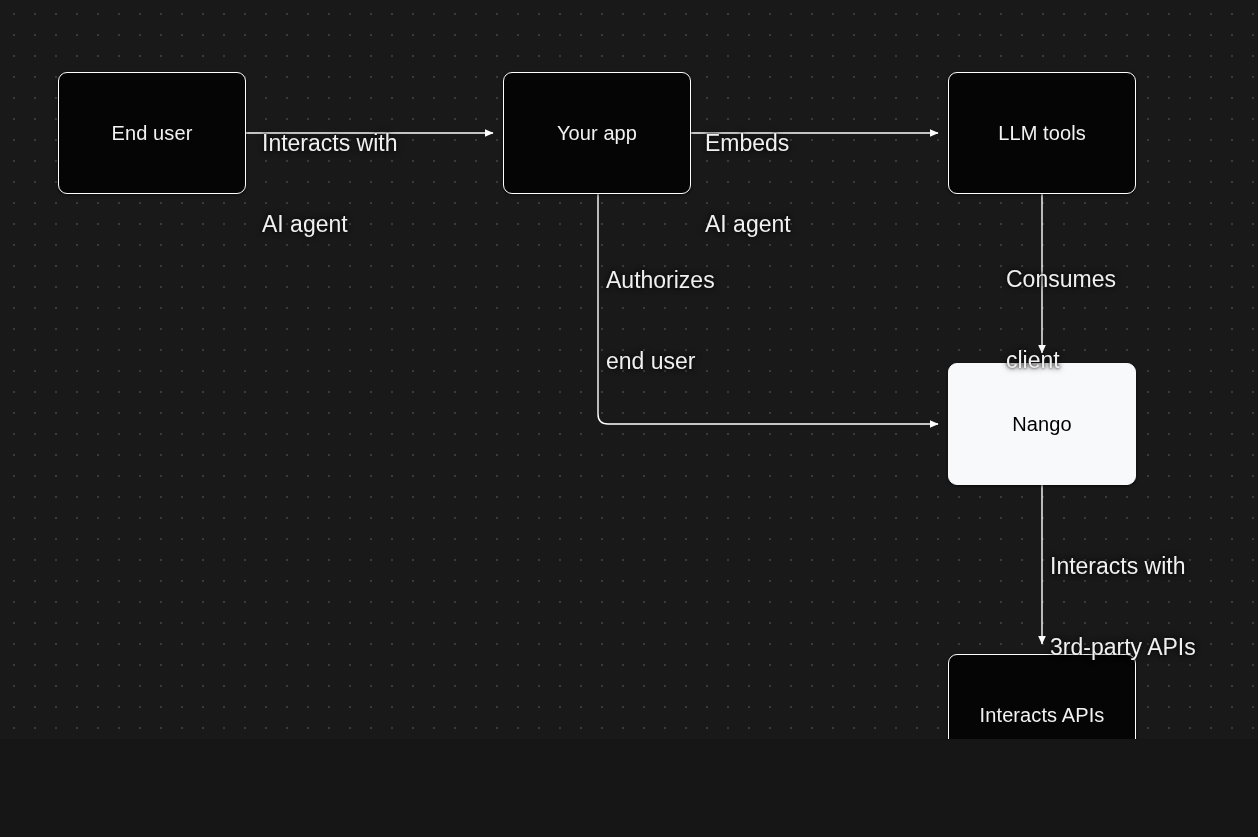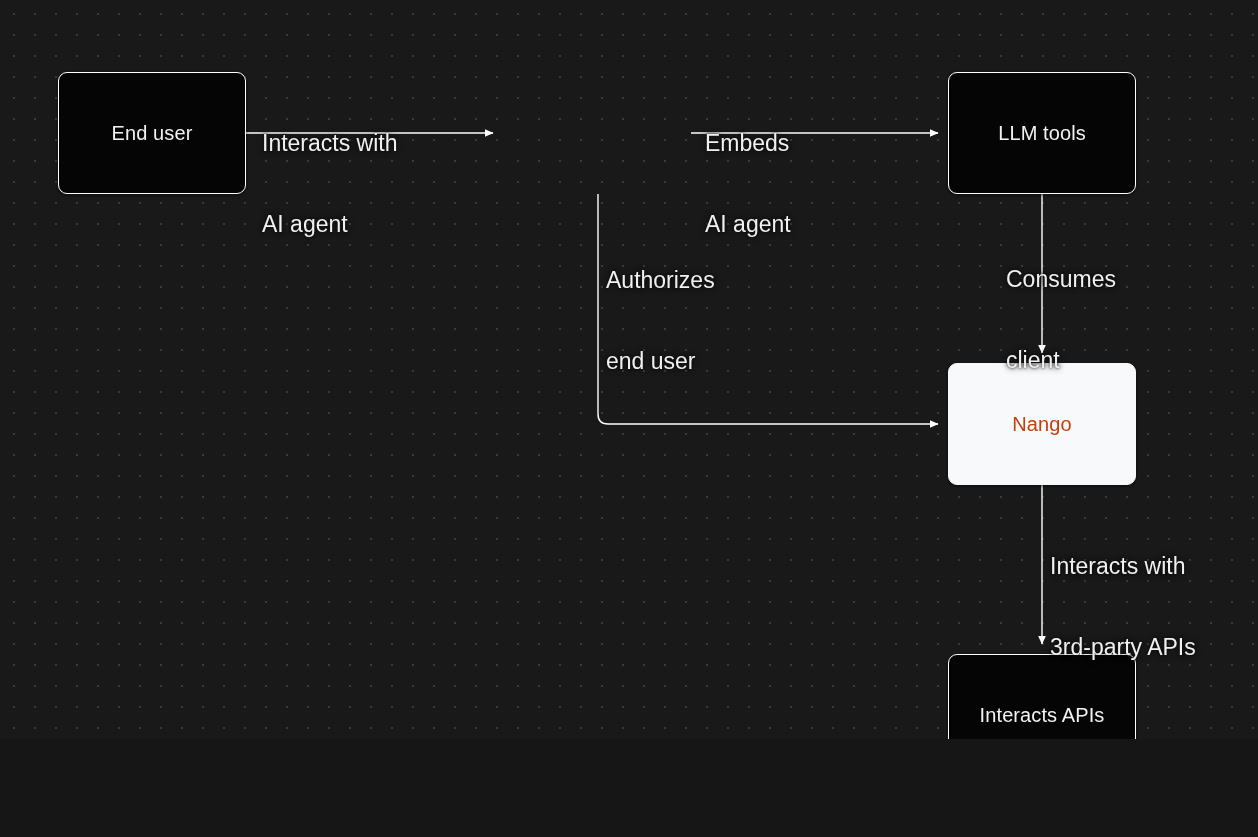--- a/index.html
+++ b/index.html
@@ -44,21 +44,21 @@
     line-height: 24px;
     letter-spacing: 0.1px;
     white-space: nowrap;
     text-align: center;
   }
   .node.light {
     background: #f8f9fb;
     border-color: #f8f9fb;
   }
   .node.light .node-label {
-    color: #c2410c;
+    color: #000000;
   }
   .edge-label {
     position: absolute;
     color: #f0f0f0;
     font-size: 23px;
     line-height: 27px;
     white-space: pre;
     text-shadow: 0 0 3px rgba(12,12,12,0.95), 0 0 6px rgba(12,12,12,0.8);
   }
 </style>
@@ -82,20 +82,23 @@
 
     <path d="M 598 194 L 598 414 Q 598 424 608 424 L 938 424" fill="none" stroke="#ffffff" stroke-width="1.4" marker-end="url(#arrowhead)"></path>
 
     <path d="M 1042 485 L 1042 644" fill="none" stroke="#ffffff" stroke-width="1.4" marker-end="url(#arrowhead)"></path>
   </svg>
 
   <div class="node" style="left:58px; top:72px; width:188px; height:122px;">
     <span class="node-label">End user</span>
   </div>
 
+  <div class="node" style="left:503px; top:72px; width:188px; height:122px;">
+    <span class="node-label">Your app</span>
+  </div>
 
   <div class="node" style="left:948px; top:72px; width:188px; height:122px;">
     <span class="node-label">LLM tools</span>
   </div>
 
   <div class="node light" style="left:948px; top:363px; width:188px; height:122px;">
     <span class="node-label">Nango</span>
   </div>
 
   <div class="node" style="left:948px; top:654px; width:188px; height:122px;">

